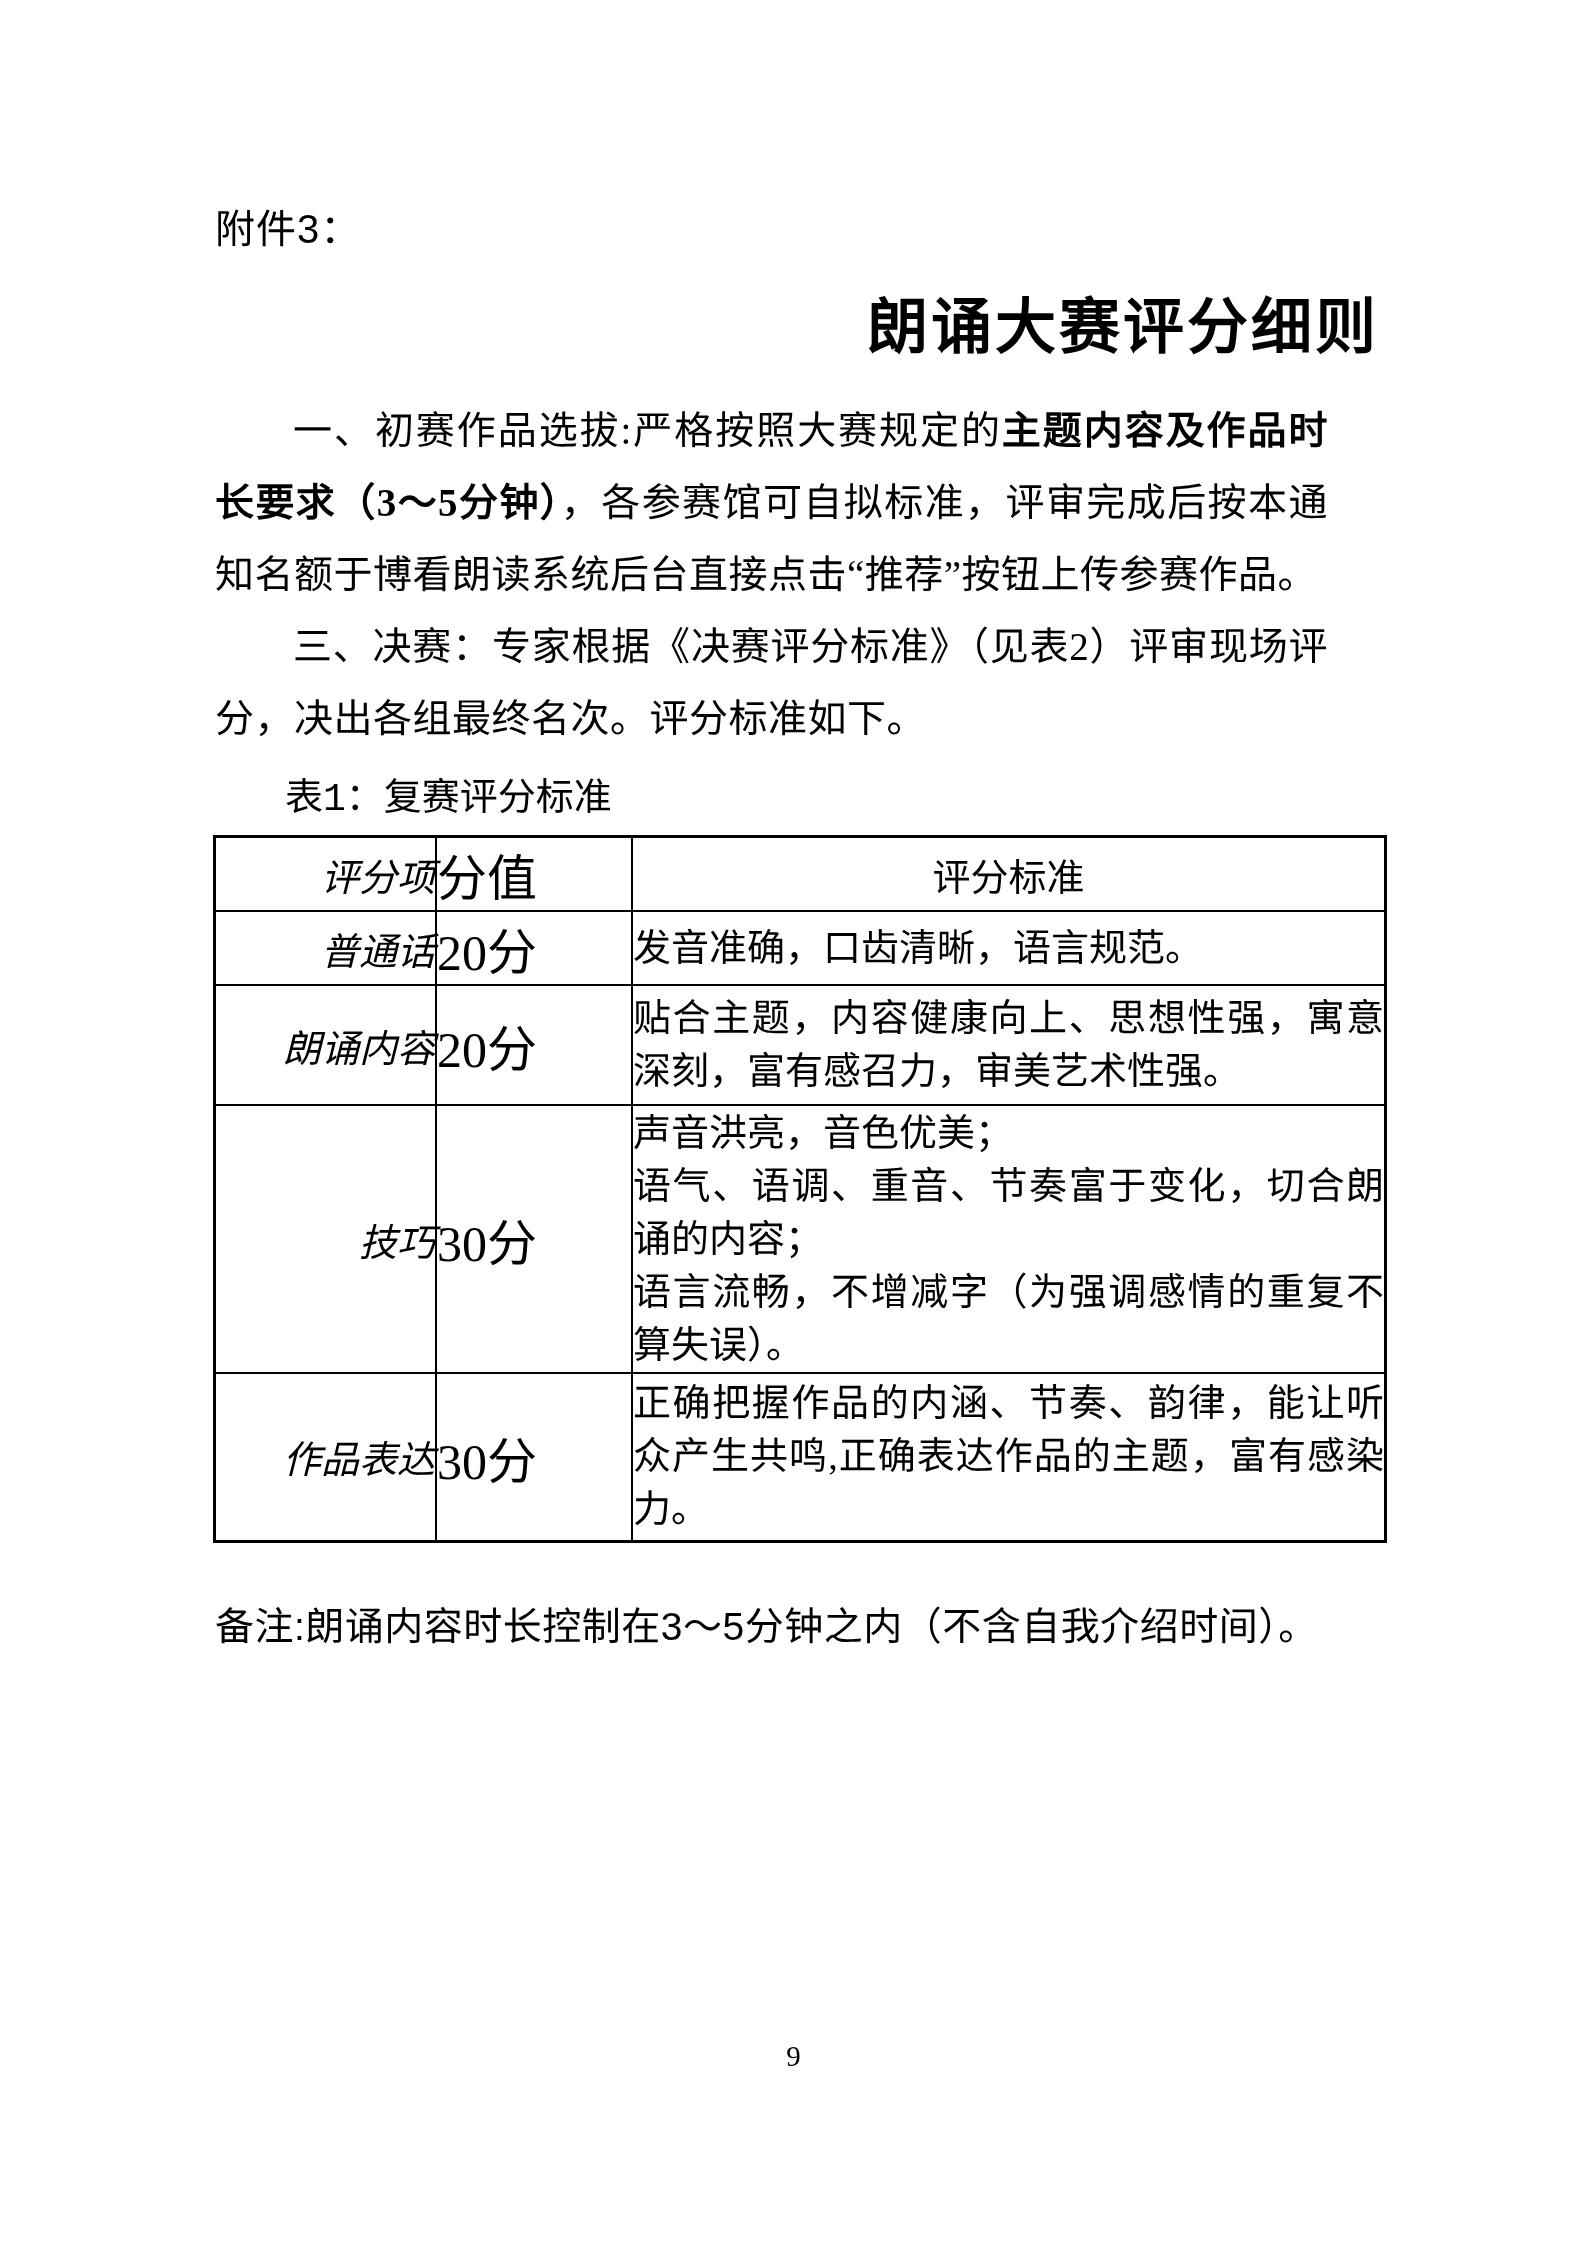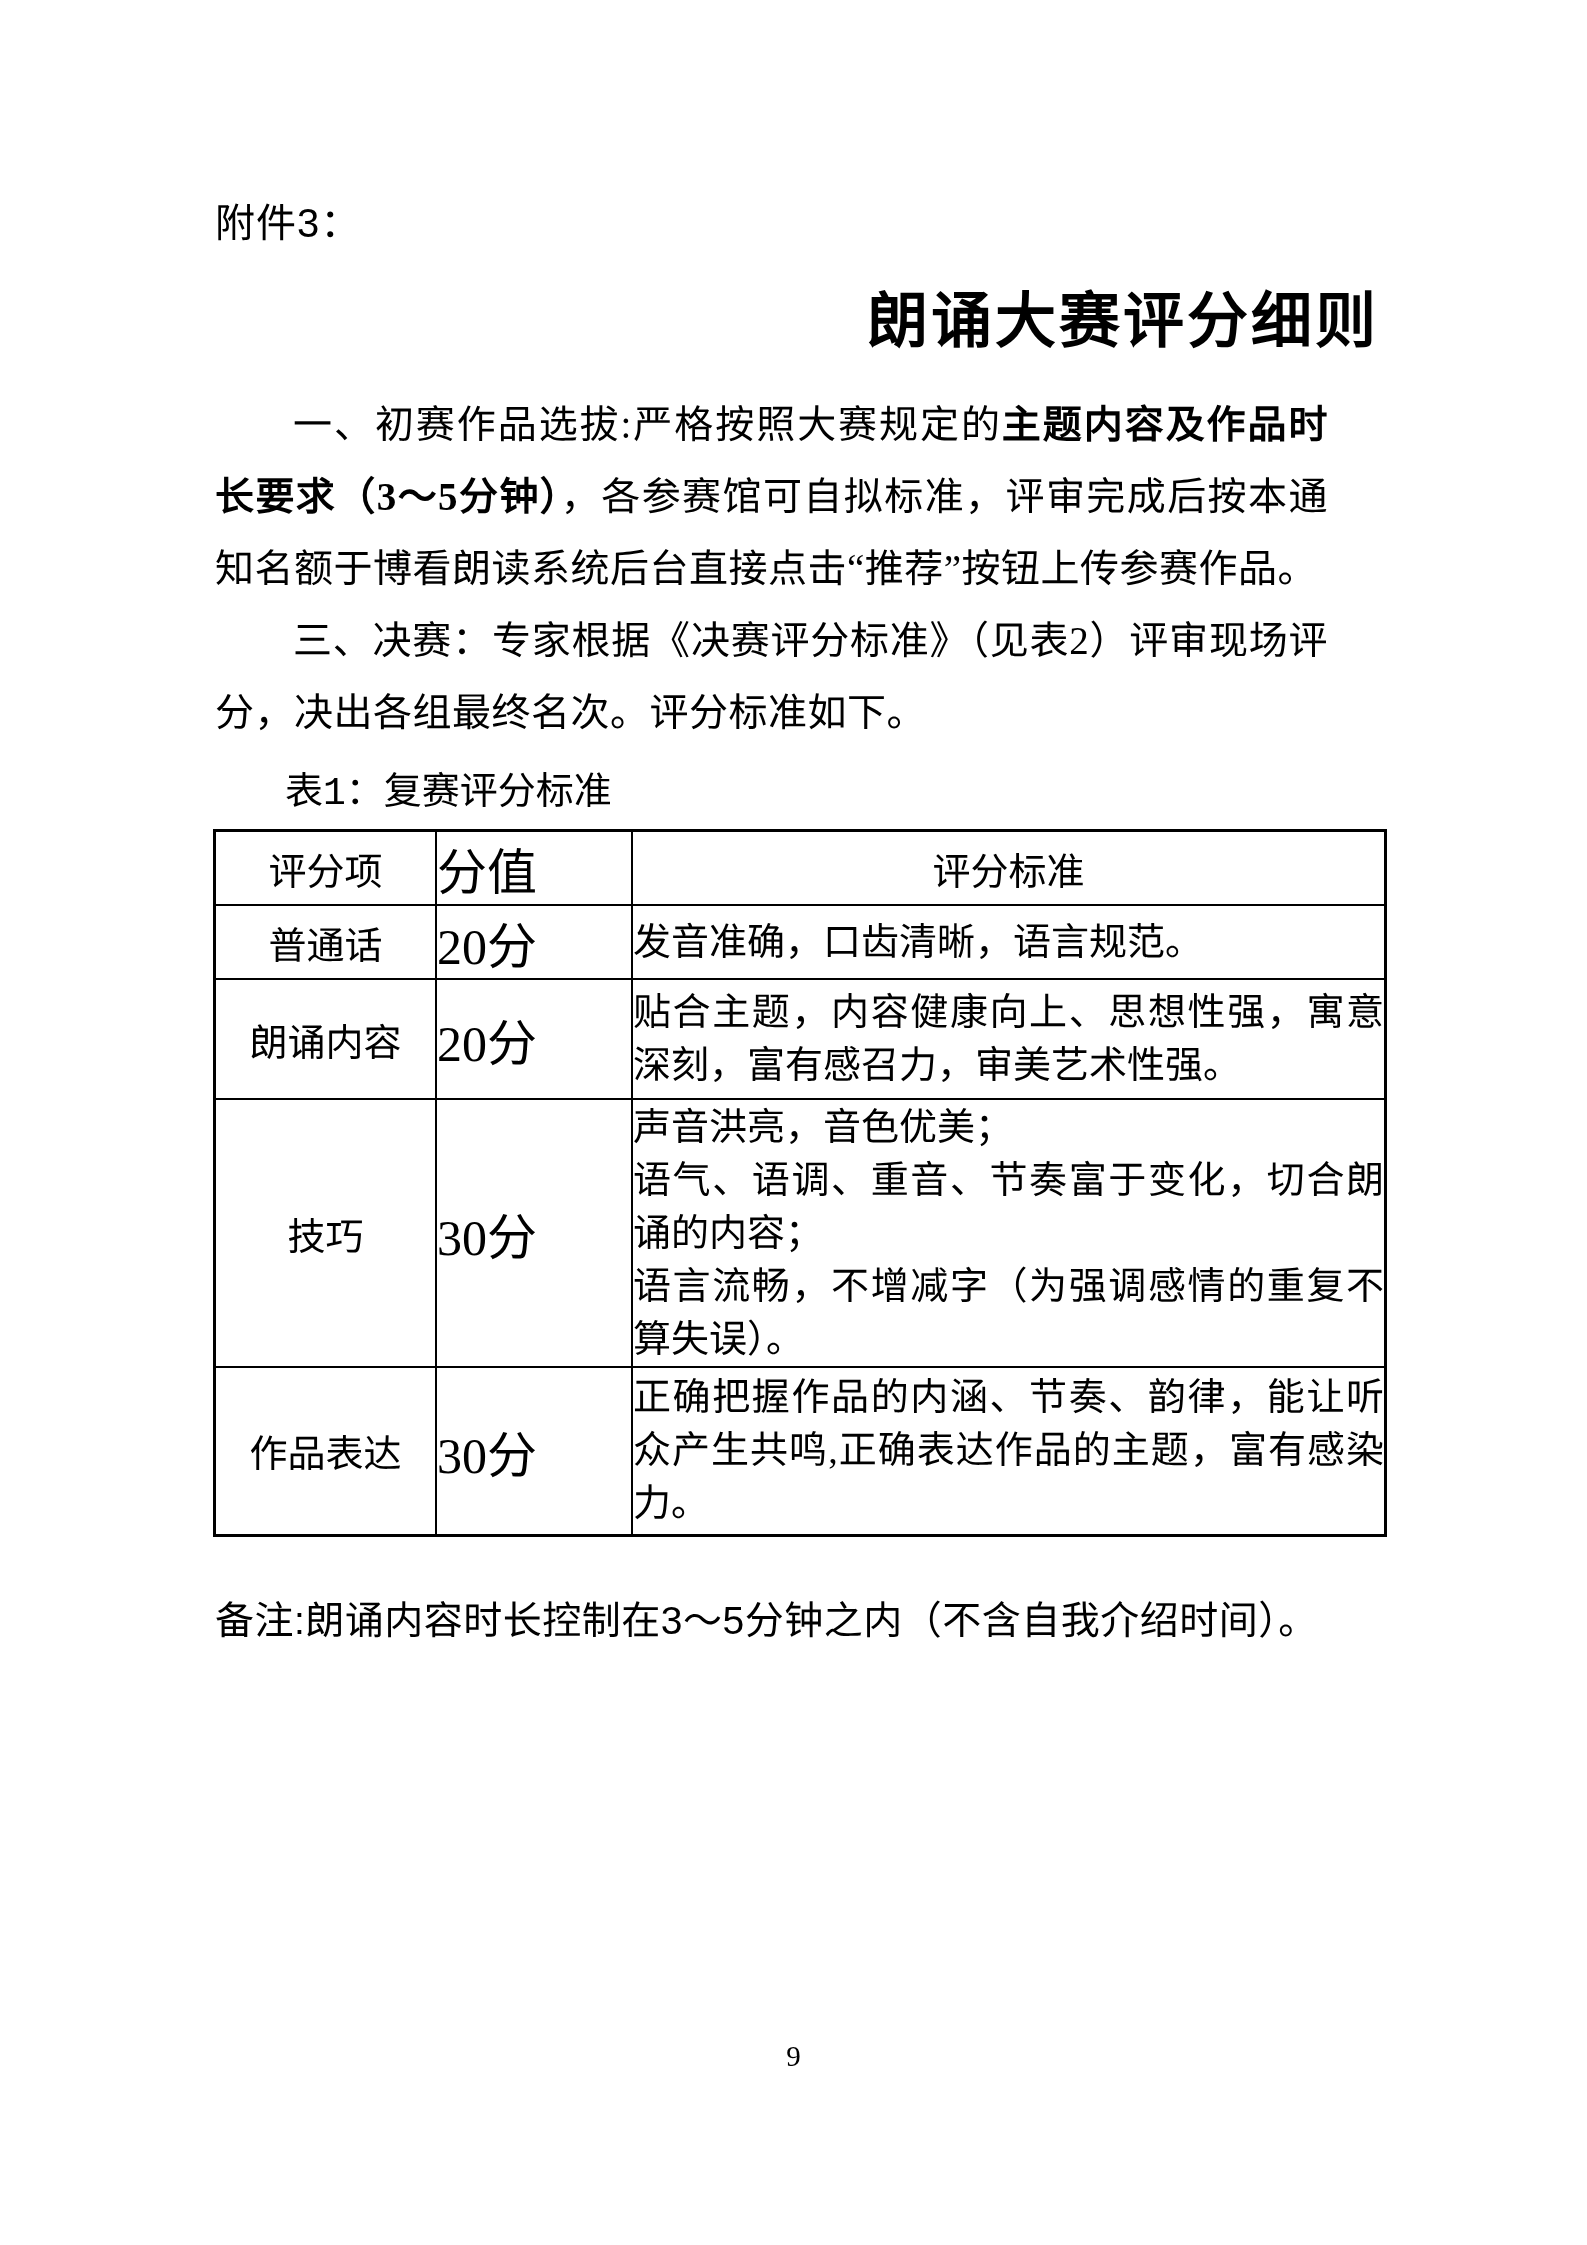--- a/index.html
+++ b/index.html
@@ -7,21 +7,21 @@
     position:relative;
     width:1587px;height:2245px;
     background:#ffffff;
     margin:0 auto;
     font-family:"Liberation Serif","DejaVu Serif",serif;
     color:#000;
     overflow:hidden;
   }
   .content{
     position:absolute;
-    left:215px;top:199px;
+    left:215px;top:205px;
     width:1164px;
   }
   .attachment{
     font-family:"Liberation Sans","DejaVu Sans",sans-serif;
     font-size:40px;
     line-height:48px;
     letter-spacing:1px;
   }
   .doc-title{
     margin-top:38px;
@@ -58,21 +58,21 @@
     width:1164px;
     margin-left:-2px;
     margin-top:4px;
   }
   table.score th, table.score td{
     border:2px solid #000;
     padding:0;
     font-weight:normal;
   }
   table.score{border:3px solid #000;}
-  th.c-item, td.c-item{width:219px;text-align:center;font-size:38px;}
+  th.c-item, td.c-item{width:219px;text-align:right;font-size:38px;font-style:italic;}
   th.c-score, td.c-score{width:194px;text-align:left;font-size:50px;}
   th.c-crit{width:751px;text-align:center;font-size:38px;}
   td.c-crit{
     text-align:justify;
     font-size:38px;
     line-height:53px;
     padding:6px 40px 6px 28px;
   }
   td.c-crit .crit-line{margin:0;}
   tr.r-head{height:69px;}

